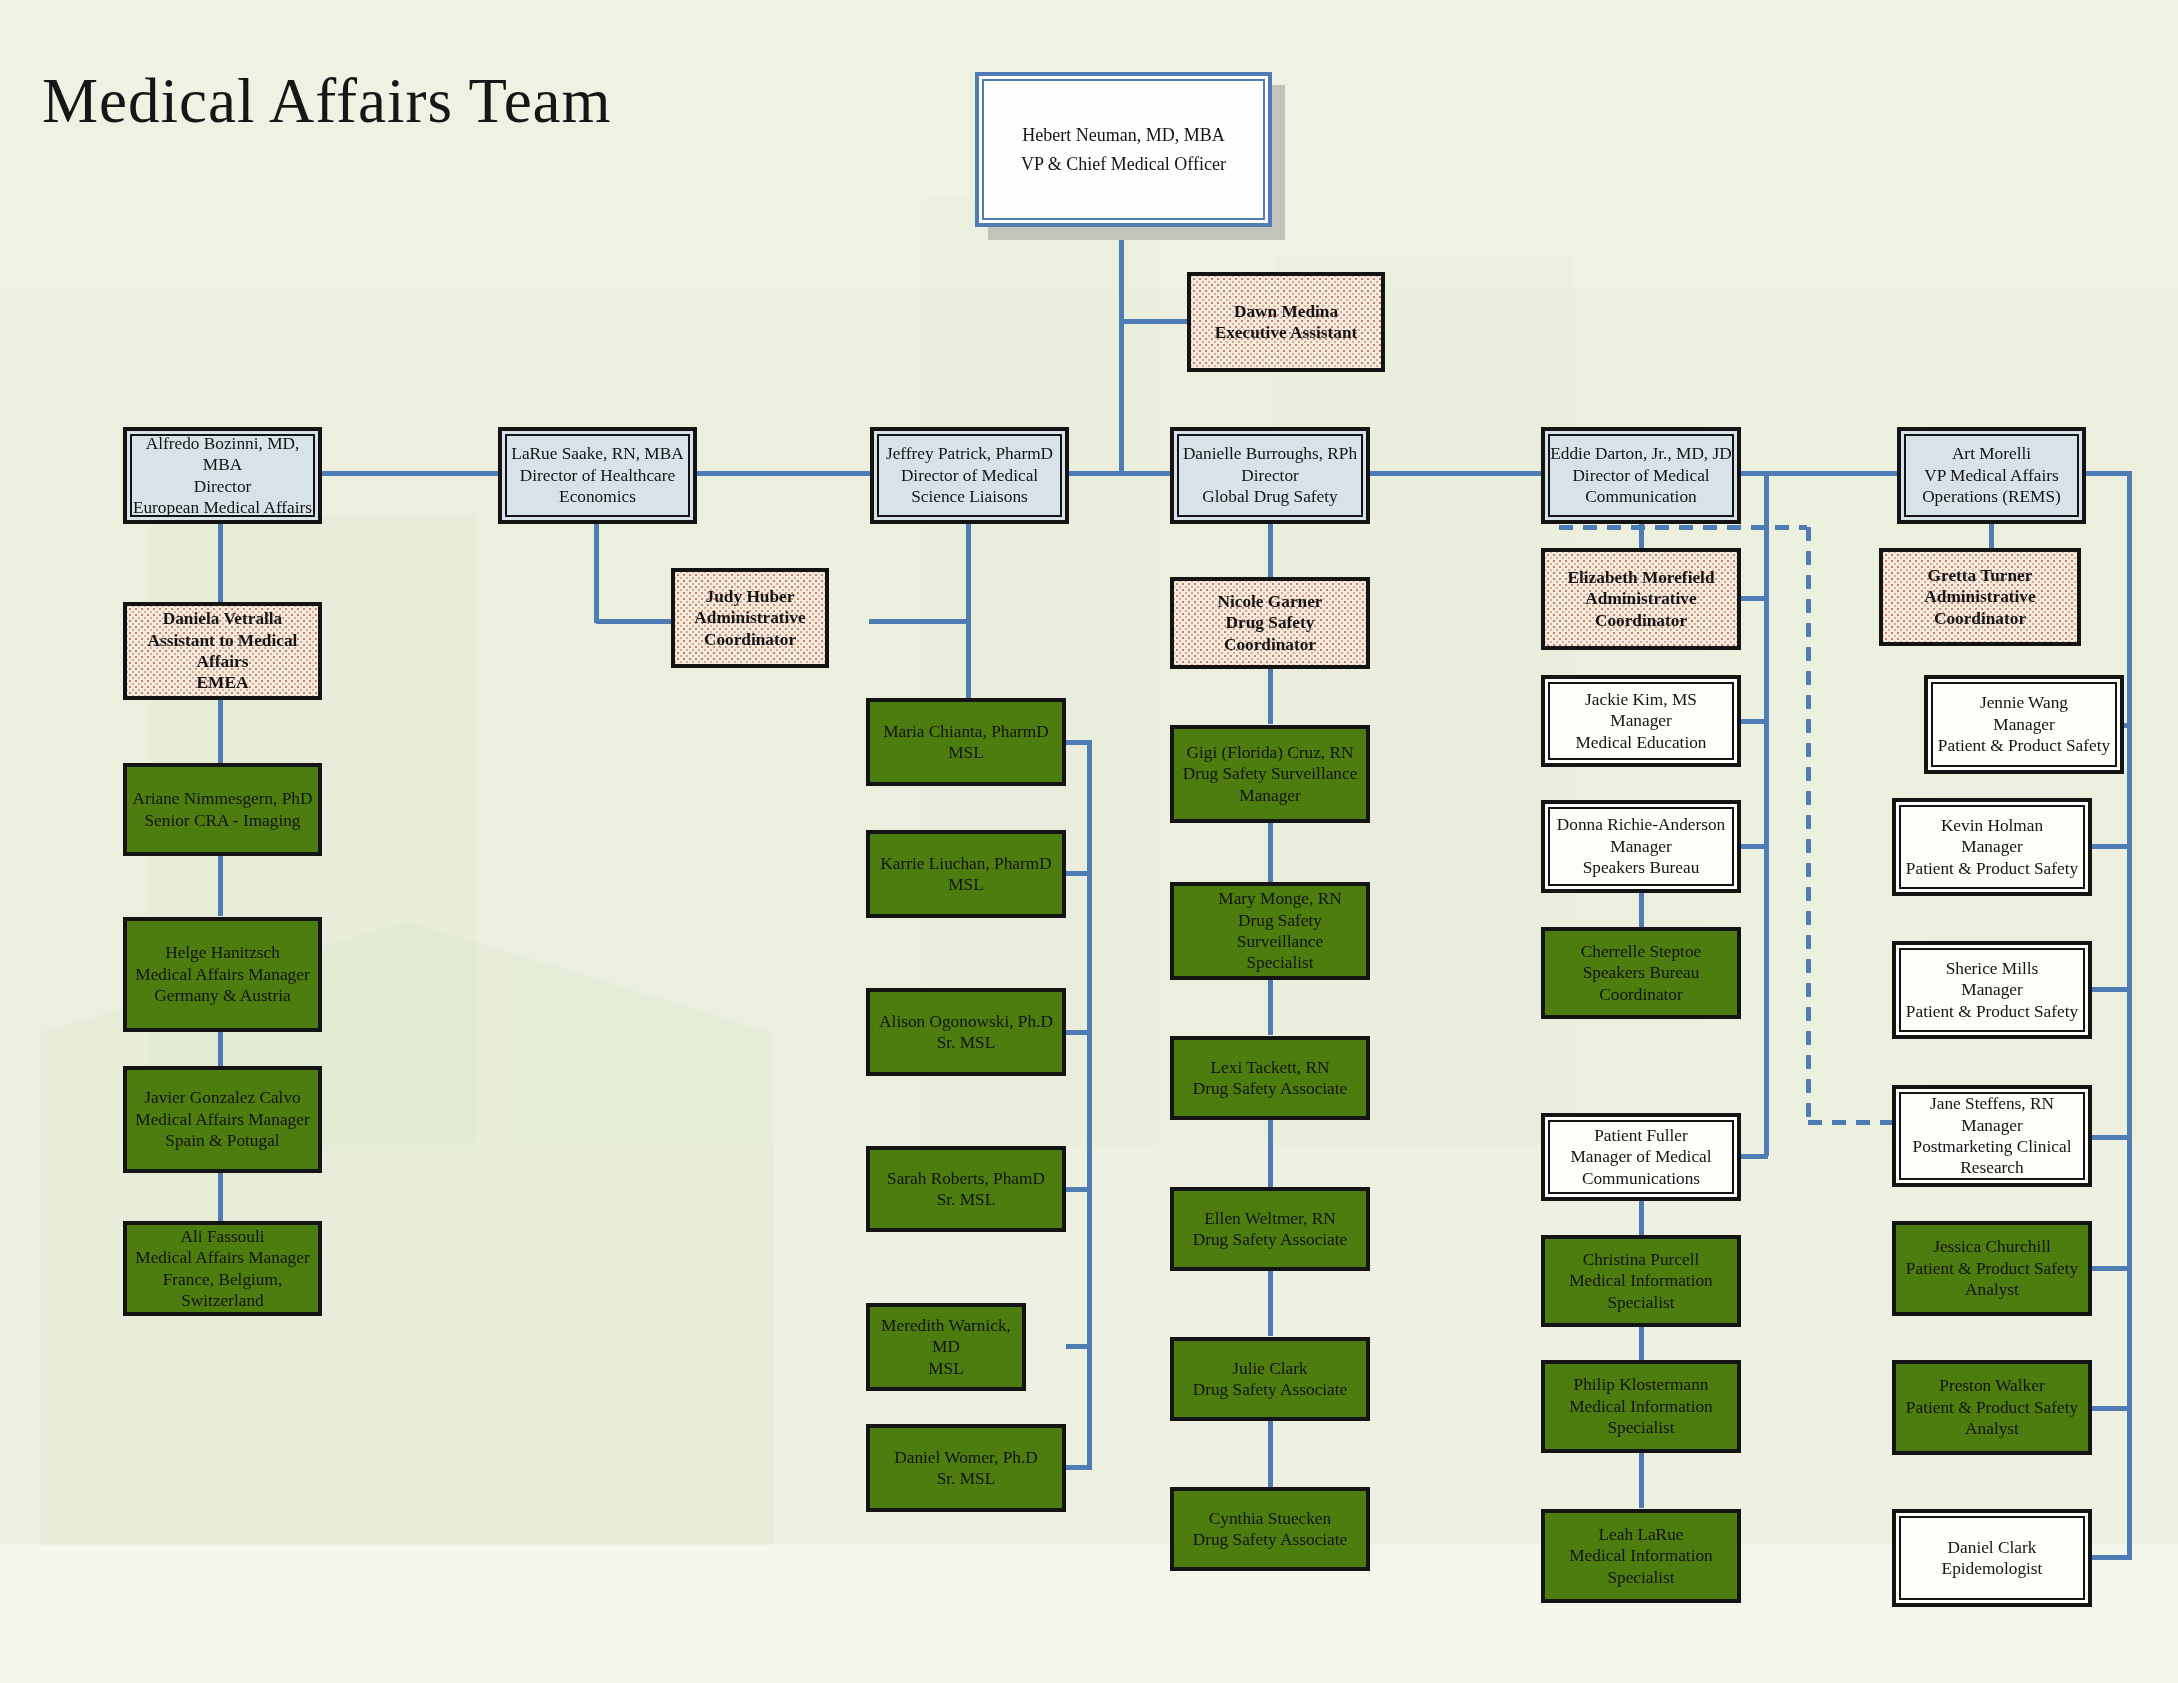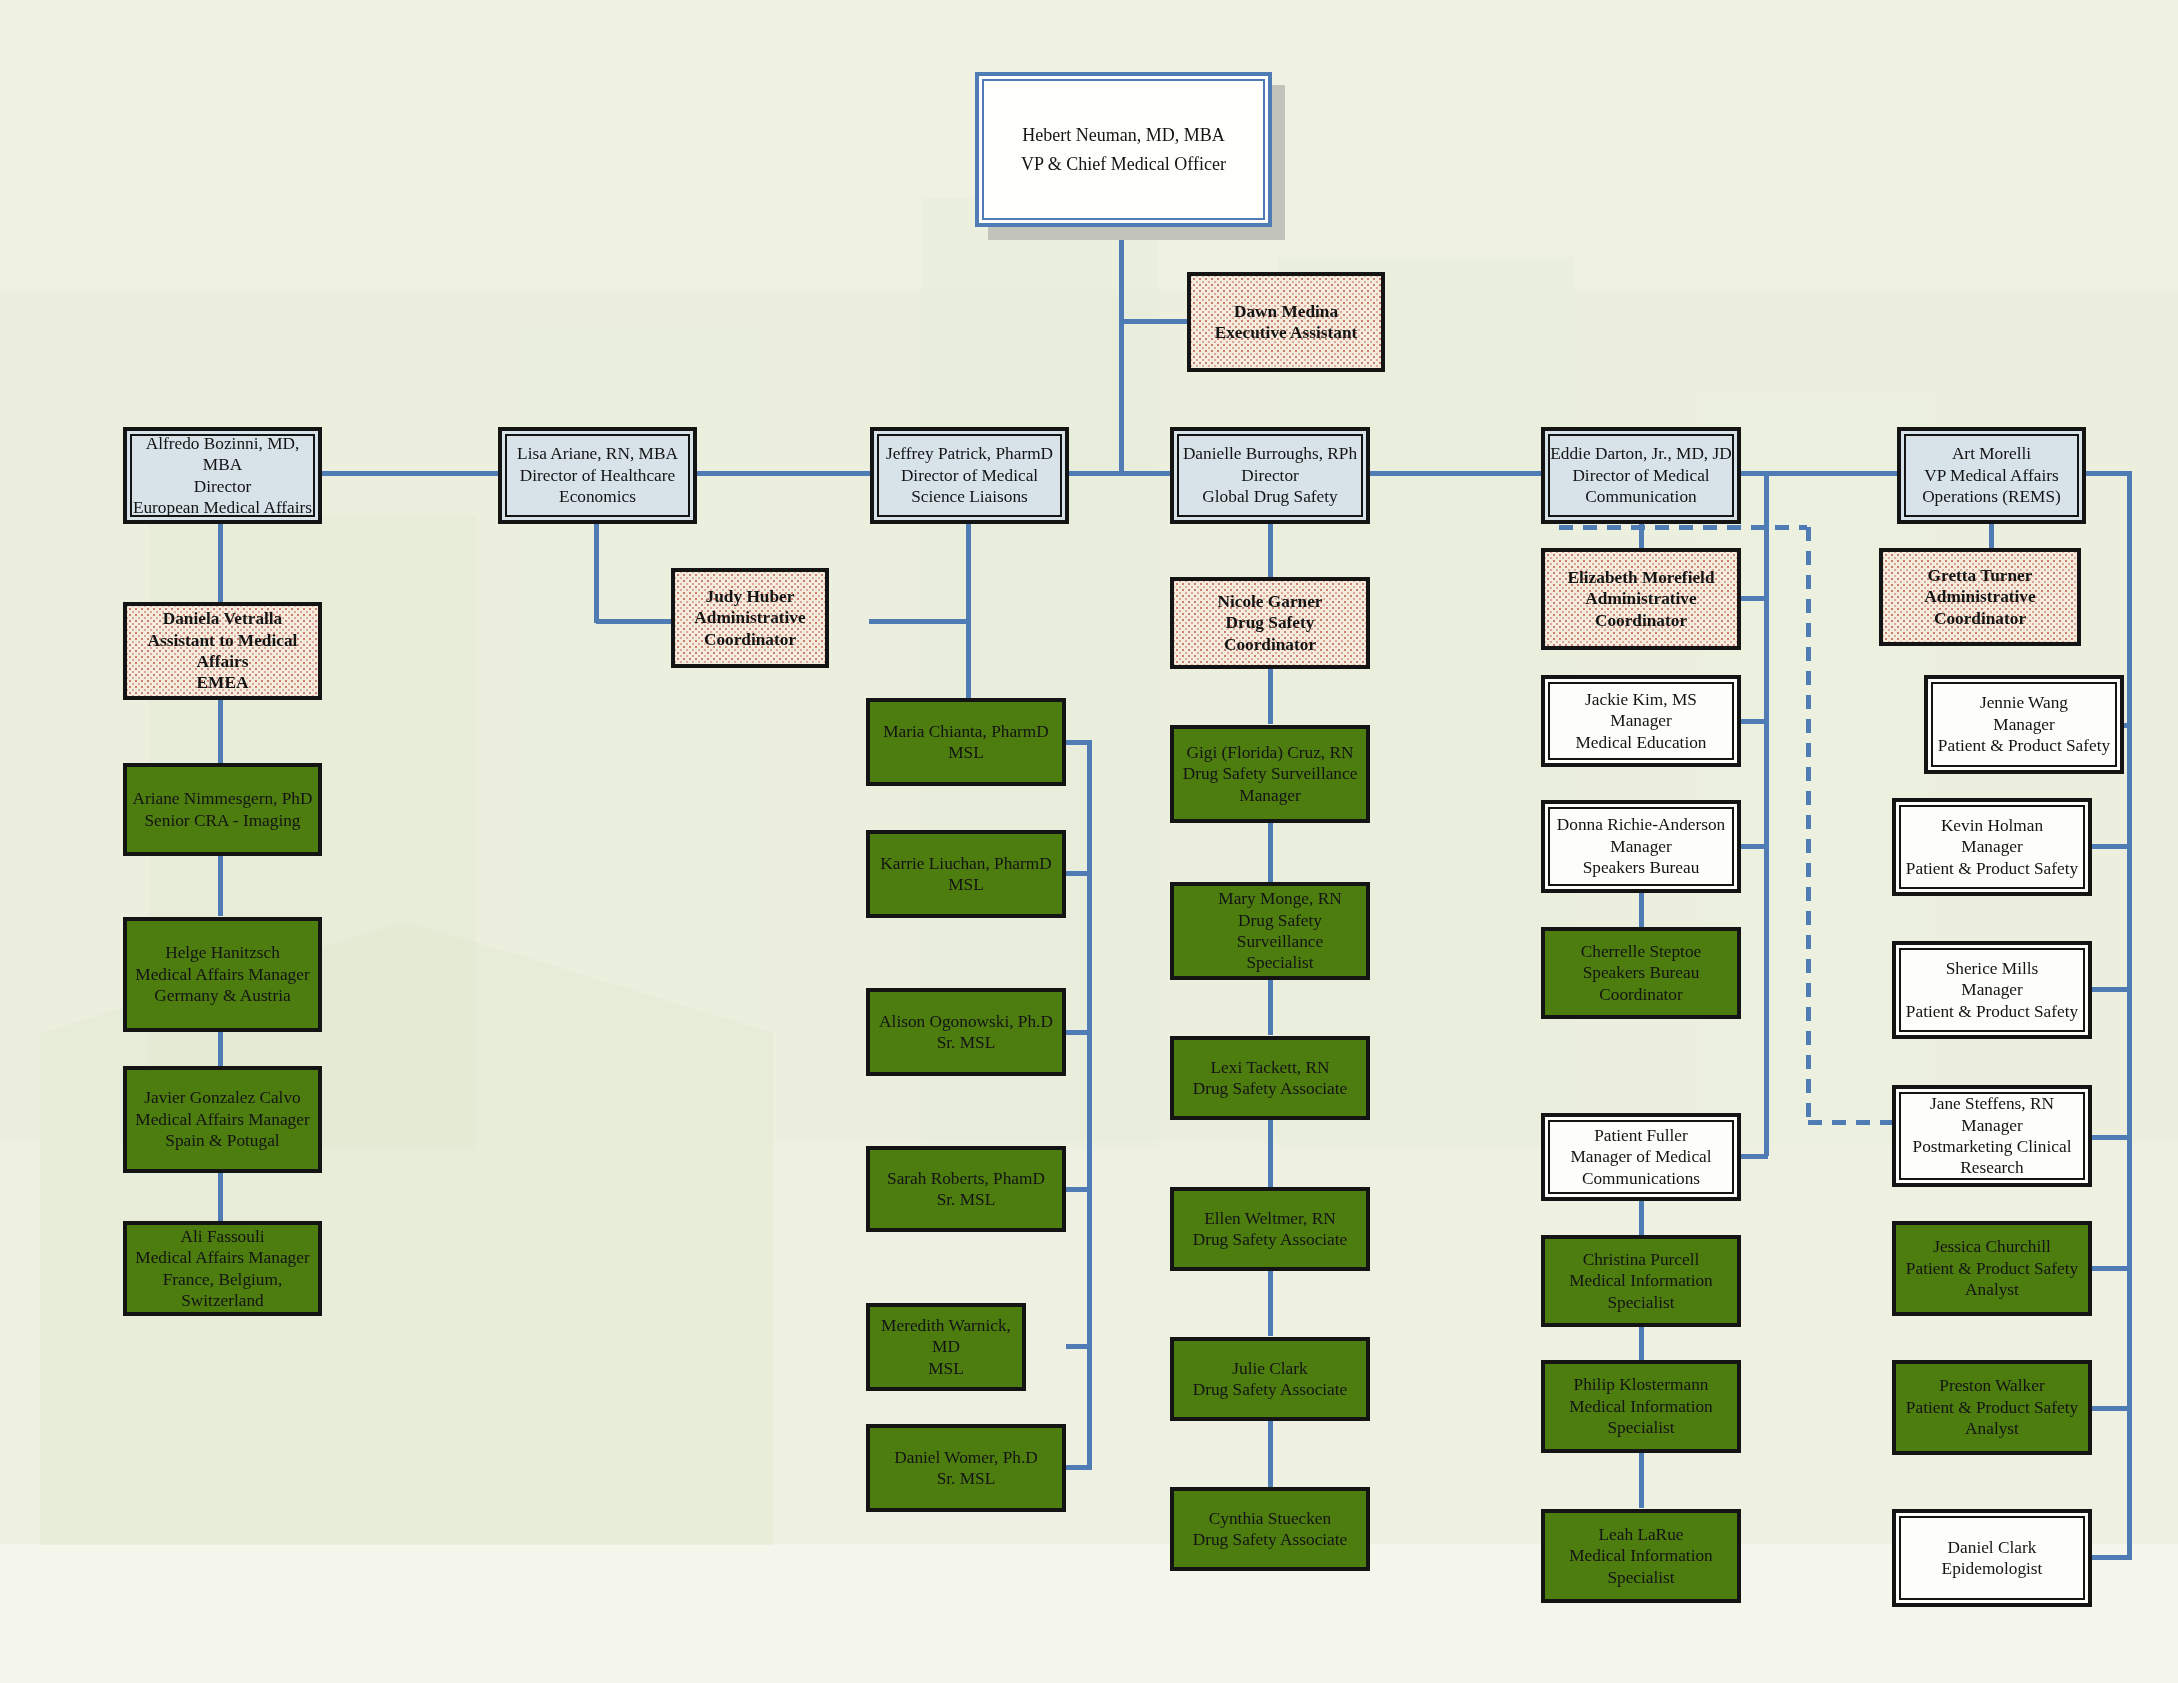--- a/index.html
+++ b/index.html
@@ -86,20 +86,21 @@
   <div class="bg band-mid"></div>
   <div class="bg band-low"></div>
   <div class="bg band-bottom"></div>
   <div class="bg bld1"></div>
   <div class="bg bld2"></div>
   <div class="bg bld3"></div>
   <div class="bg bld4"></div>
   <div class="bg bld5"></div>
   <div class="bg house"></div>
 
+  <div class="title">Medical Affairs Team</div>
 
   <div id="edges">
       <div class="edge v solid" style="left: 1119px; top: 226px; height: 249px;"></div>
       <div class="edge h solid" style="left: 1121px; top: 319px; width: 66px;"></div>
       <div class="edge h solid" style="left: 322px; top: 471px; width: 1575px;"></div>
       <div class="edge v solid" style="left: 218px; top: 524px; height: 78px;"></div>
       <div class="edge v solid" style="left: 218px; top: 700px; height: 63px;"></div>
       <div class="edge v solid" style="left: 218px; top: 856px; height: 60px;"></div>
       <div class="edge v solid" style="left: 218px; top: 1032px; height: 35px;"></div>
       <div class="edge v solid" style="left: 218px; top: 1173px; height: 48px;"></div>
@@ -153,21 +154,21 @@
       <div class="node admin" style="left: 1187px; top: 272px; width: 198px; height: 100px;">
         <span>Dawn Medina</span>
         <span>Executive Assistant</span>
       </div>
       <div class="node director" style="left: 123px; top: 427px; width: 199px; height: 97px;">
         <span>Alfredo Bozinni, MD, MBA</span>
         <span>Director</span>
         <span>European Medical Affairs</span>
       </div>
       <div class="node director" style="left: 498px; top: 427px; width: 199px; height: 97px;">
-        <span>Lisa Ariane, RN, MBA</span>
+        <span>LaRue Saake, RN, MBA</span>
         <span>Director of Healthcare</span>
         <span>Economics</span>
       </div>
       <div class="node director" style="left: 870px; top: 427px; width: 199px; height: 97px;">
         <span>Jeffrey Patrick, PharmD</span>
         <span>Director of Medical</span>
         <span>Science Liaisons</span>
       </div>
       <div class="node director" style="left: 1170px; top: 427px; width: 200px; height: 97px;">
         <span>Danielle Burroughs, RPh</span>

